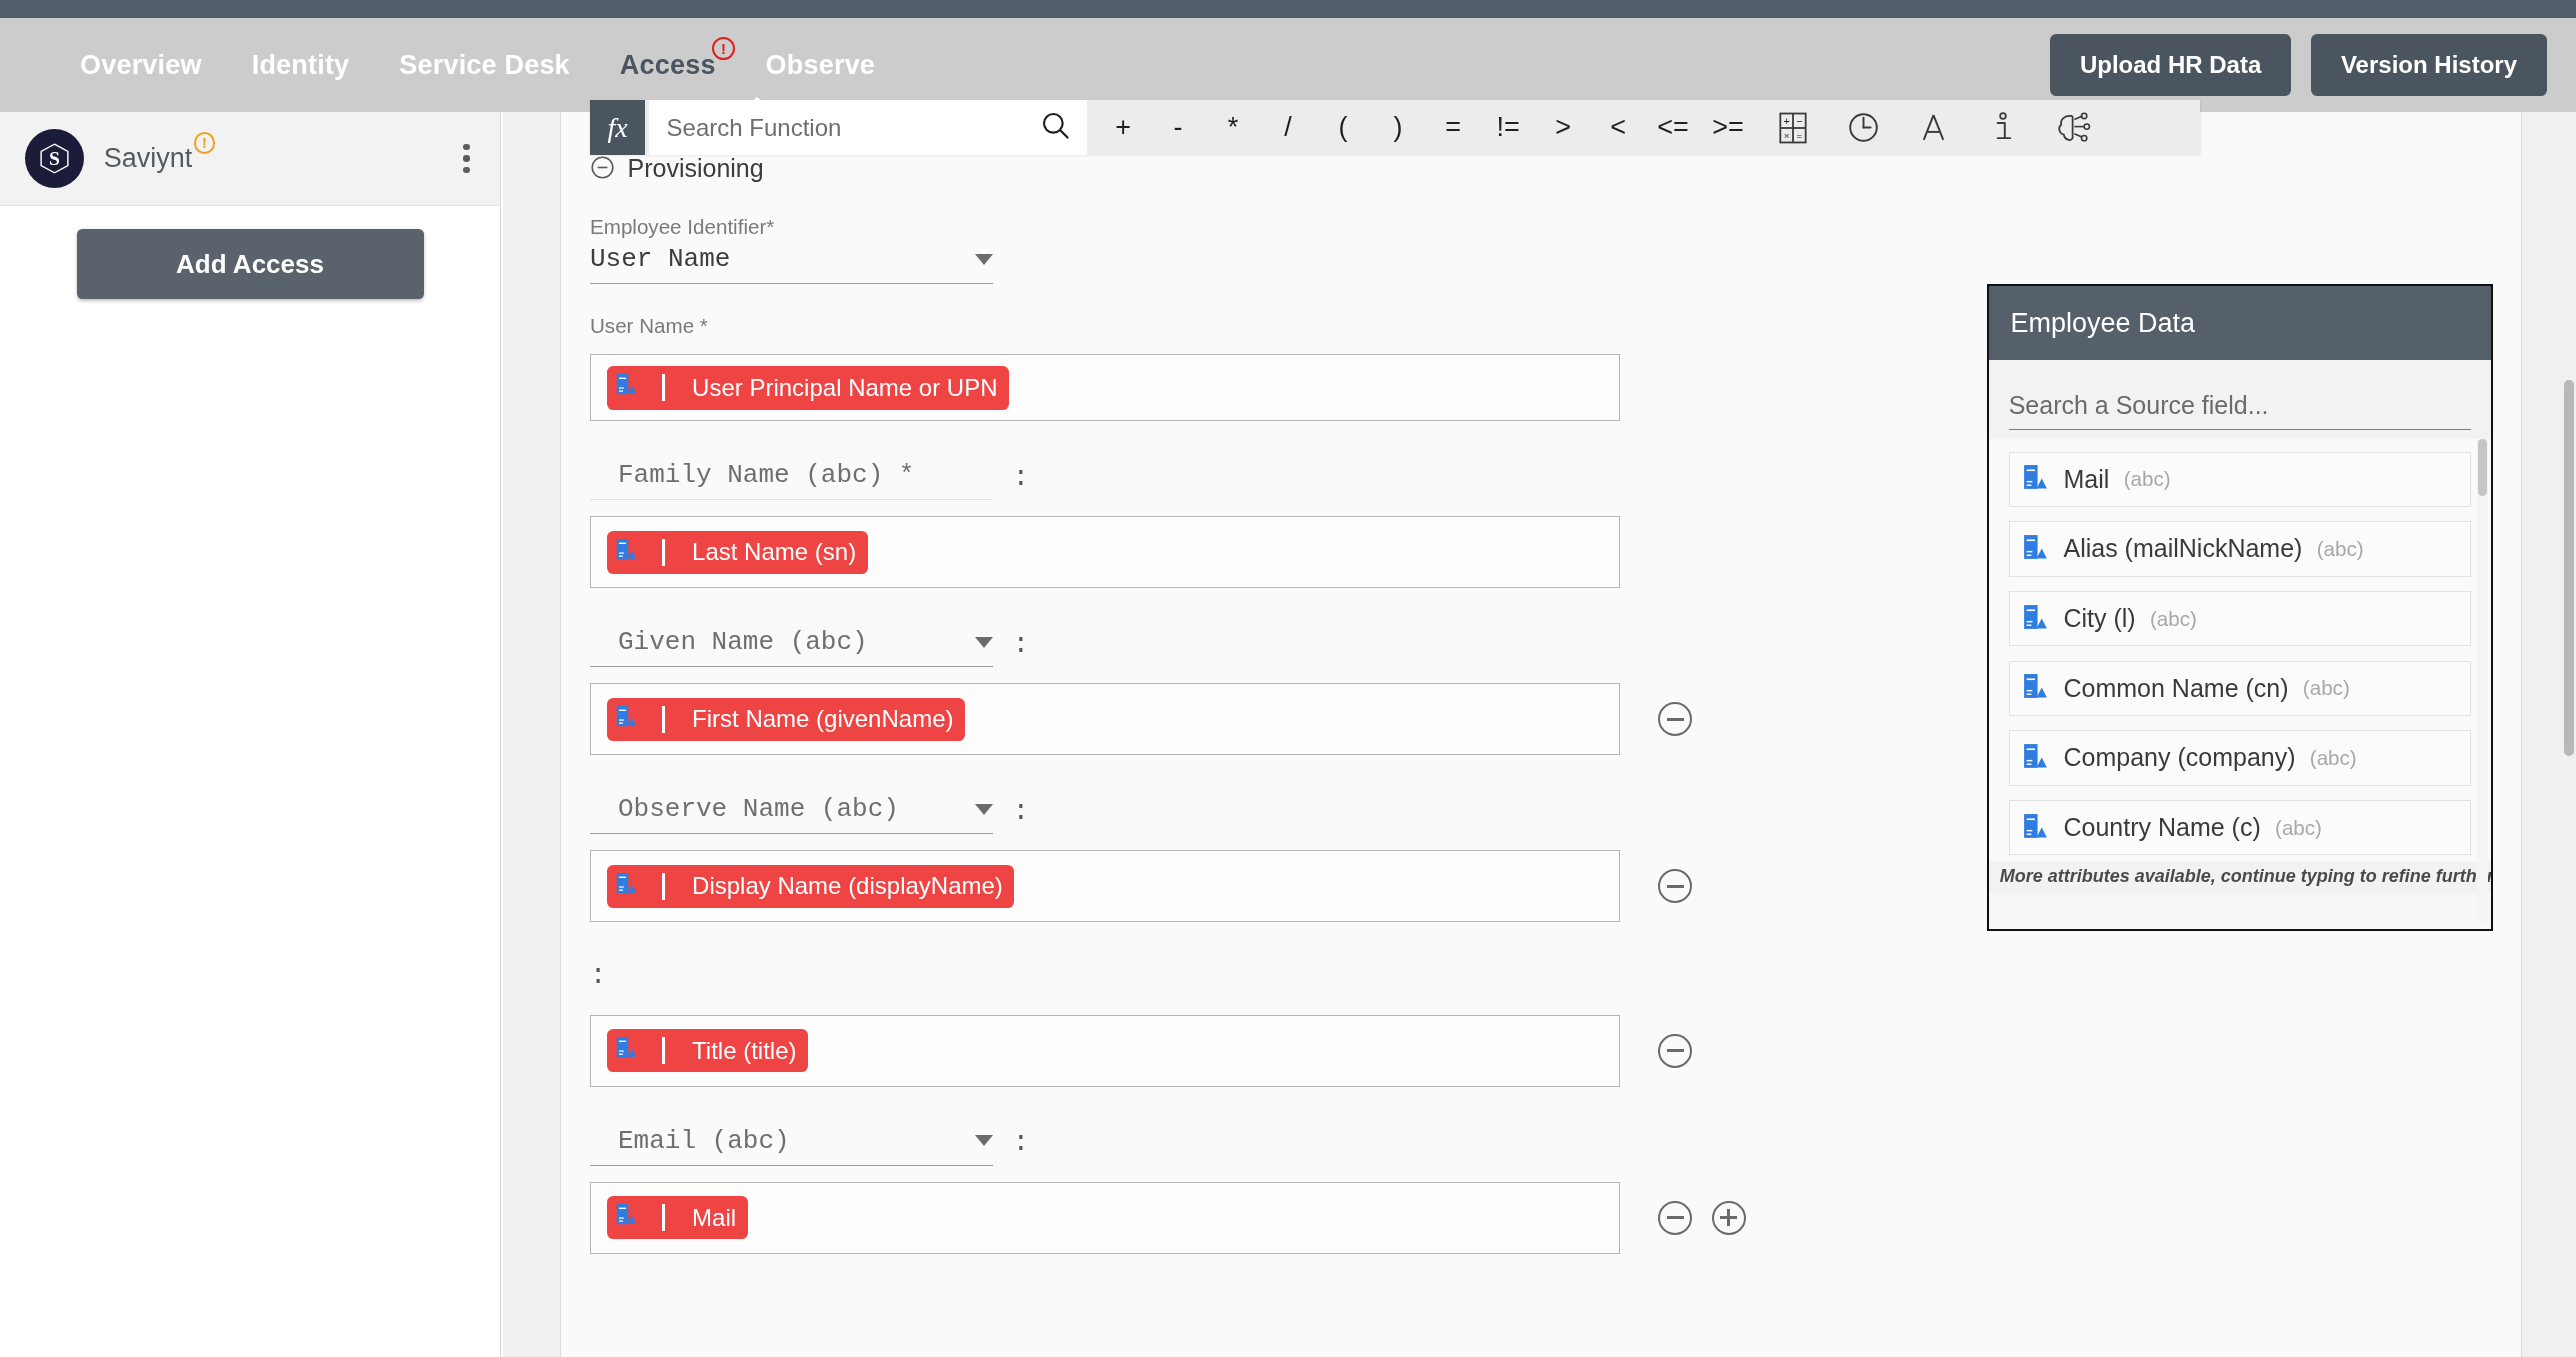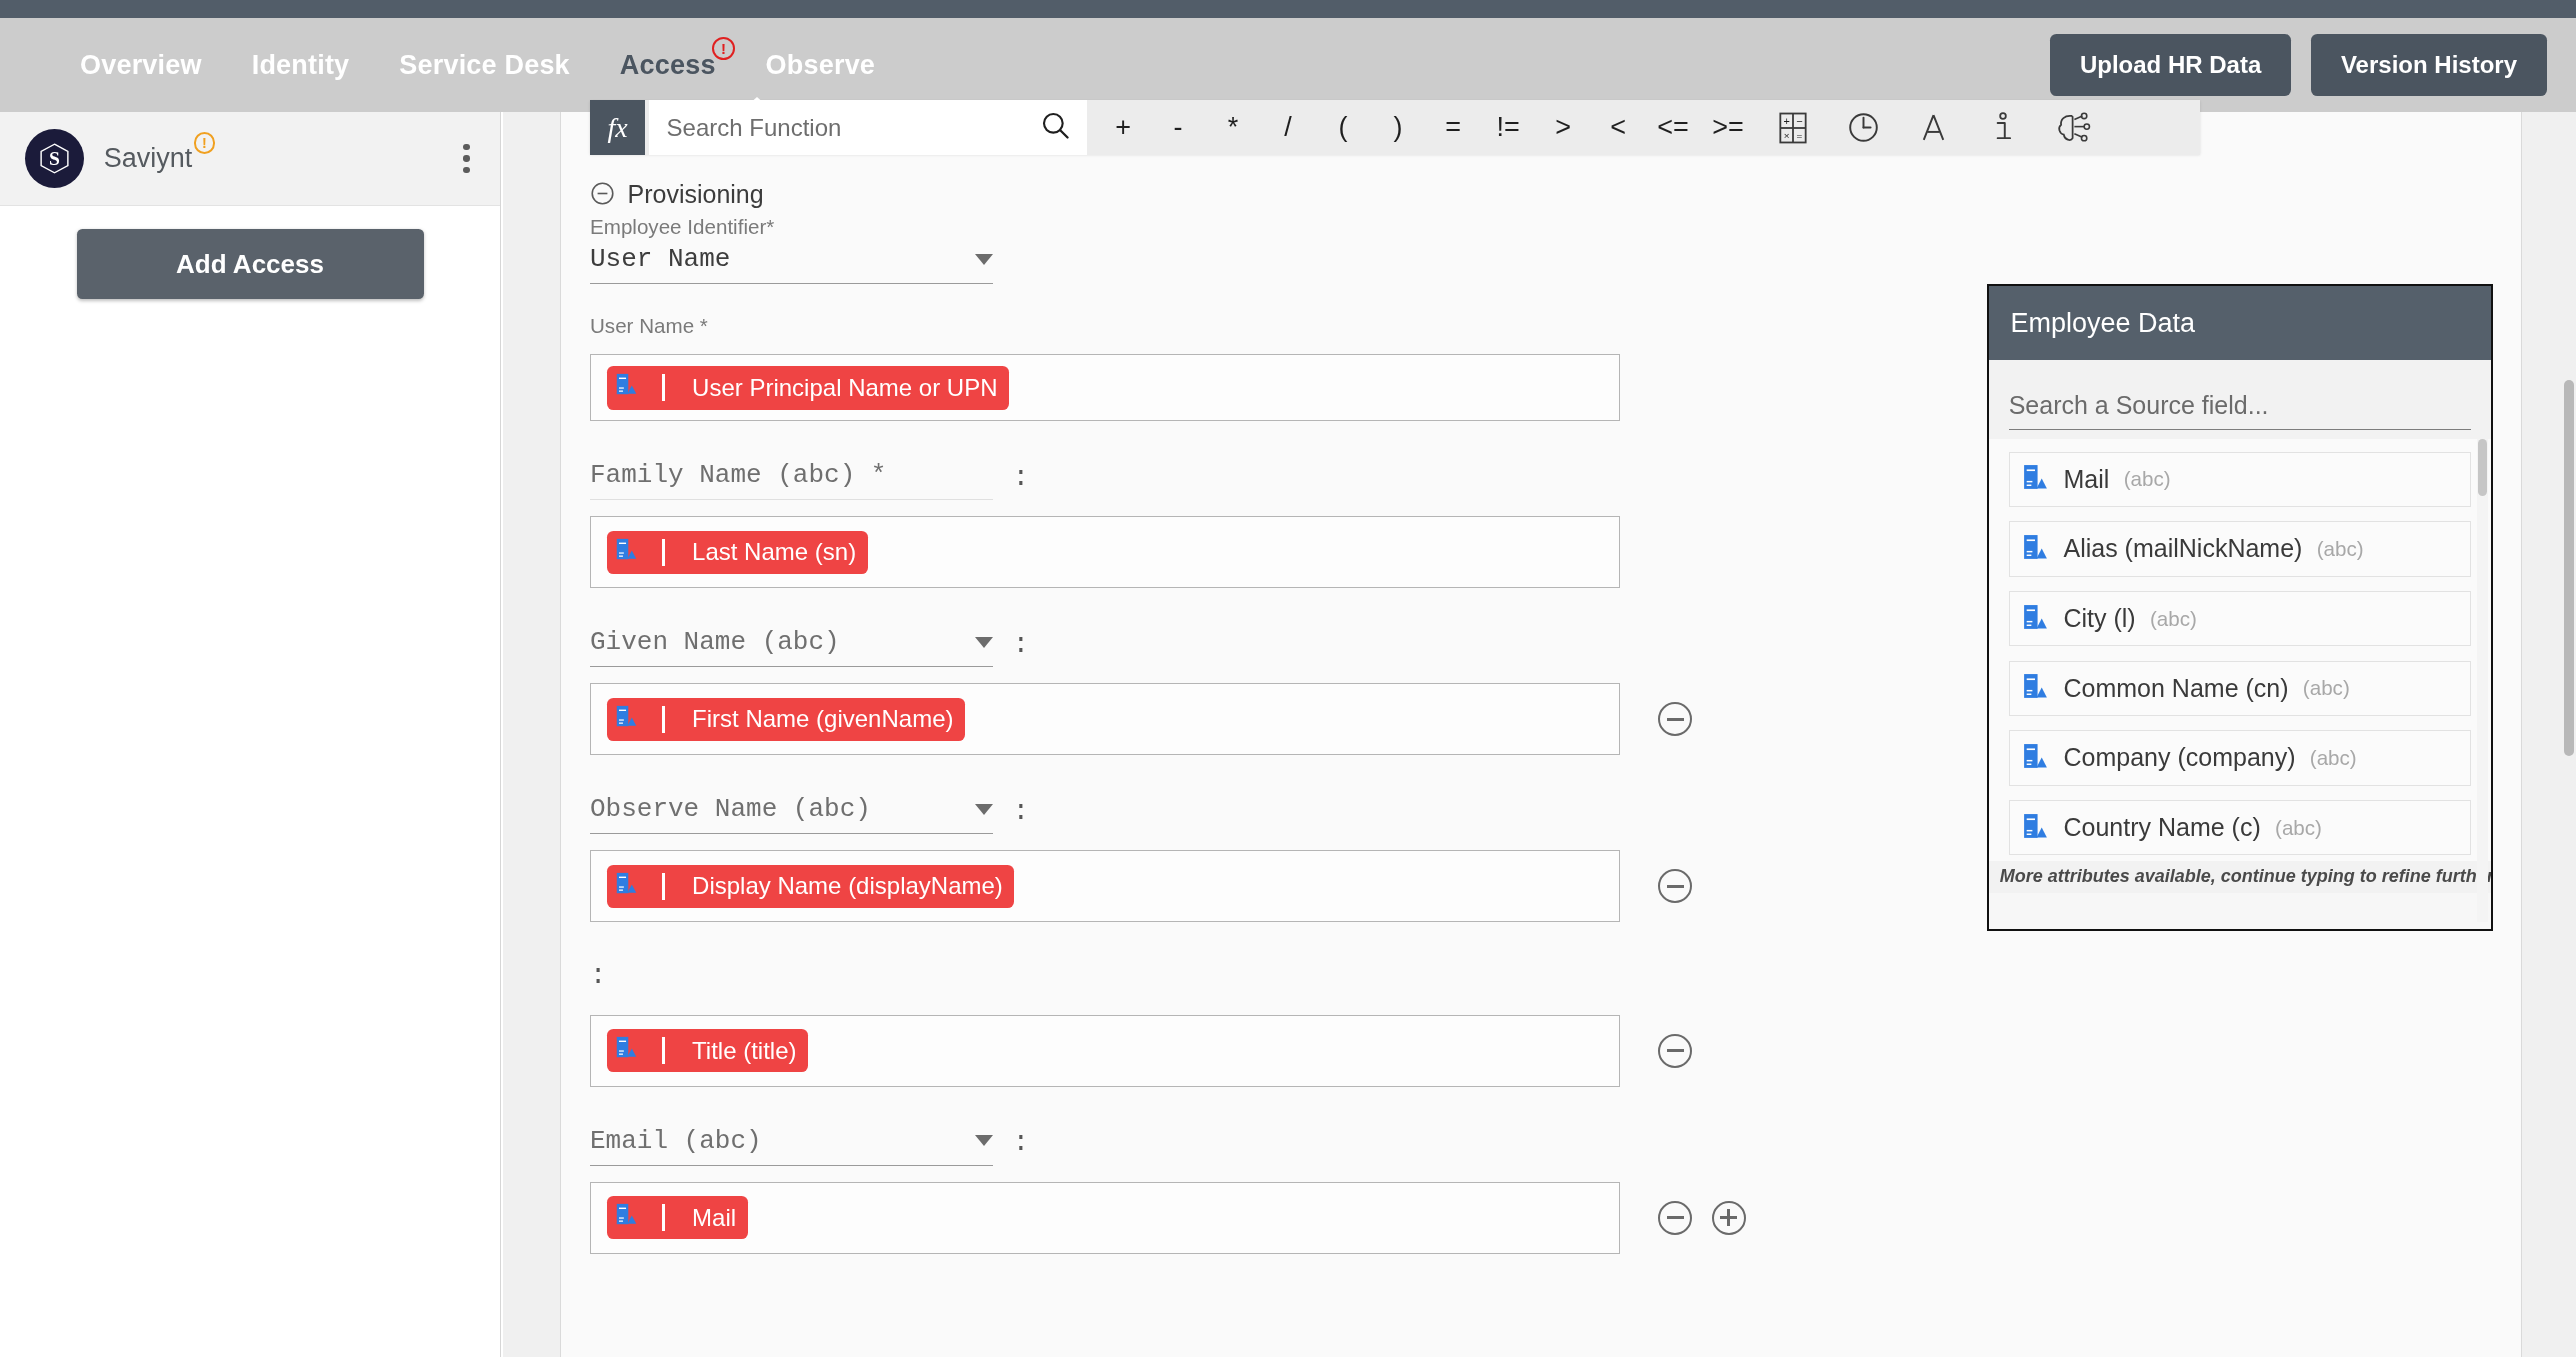--- a/index.html
+++ b/index.html
@@ -158,41 +158,41 @@
     font-size: 27px; color: #1f1f1f; cursor: pointer;
     font-family: "Liberation Sans", sans-serif;
     padding: 0 5.4px;
   }
   .fx-icons { display: flex; align-items: center; padding-left: 16px; gap: 27px; }
   .fx-ic { width: 43px; height: 43px; display: flex; align-items: center; justify-content: center; cursor: pointer; }
 
   
   .prov-row {
     position: absolute; left: 590px; top: 154px;
-    display: flex; align-items: center; gap: 12.5px; margin-top: 26px;
+    display: flex; align-items: center; gap: 12.5px;
   }
   .prov-label { font-size: 25px; color: #3c3c3c; }
 
   
   .form { position: absolute; left: 590px; top: 215px; width: 1342px; }
   .field-group { margin-bottom: 0; }
 
   .lbl-small { font-size: 20.6px; color: #7a7a7a; margin-bottom: 5.4px; }
 
   .sel-row { display: flex; align-items: flex-end; gap: 19.7px; font-family: Liberation Mono, monospace; }
   .sel {
     width: 403px;
     border-bottom: 1.8px solid #9a9a9a;
     padding-bottom: 9px;
     display: flex; align-items: center; justify-content: space-between;
     cursor: pointer;
   }
   .sel.plain { border-bottom: 1.8px solid #e0e0e0; }
   .sel-text { font-size: 26px; color: #3d3d3d; }
-  .sel-text.gray { color: #6f6f6f; }
+  .sel-text.gray { color: #6f6f6f; margin-left: 28px; }
   .caret {
     width: 0; height: 0;
     border-left: 9.8px solid transparent;
     border-right: 9.8px solid transparent;
     border-top: 11.6px solid #6c6c6c;
     margin-left: 10.7px;
   }
   .colon { font-size: 27px; color: #555; padding-bottom: 7.2px; }
 
   .chipbox {

